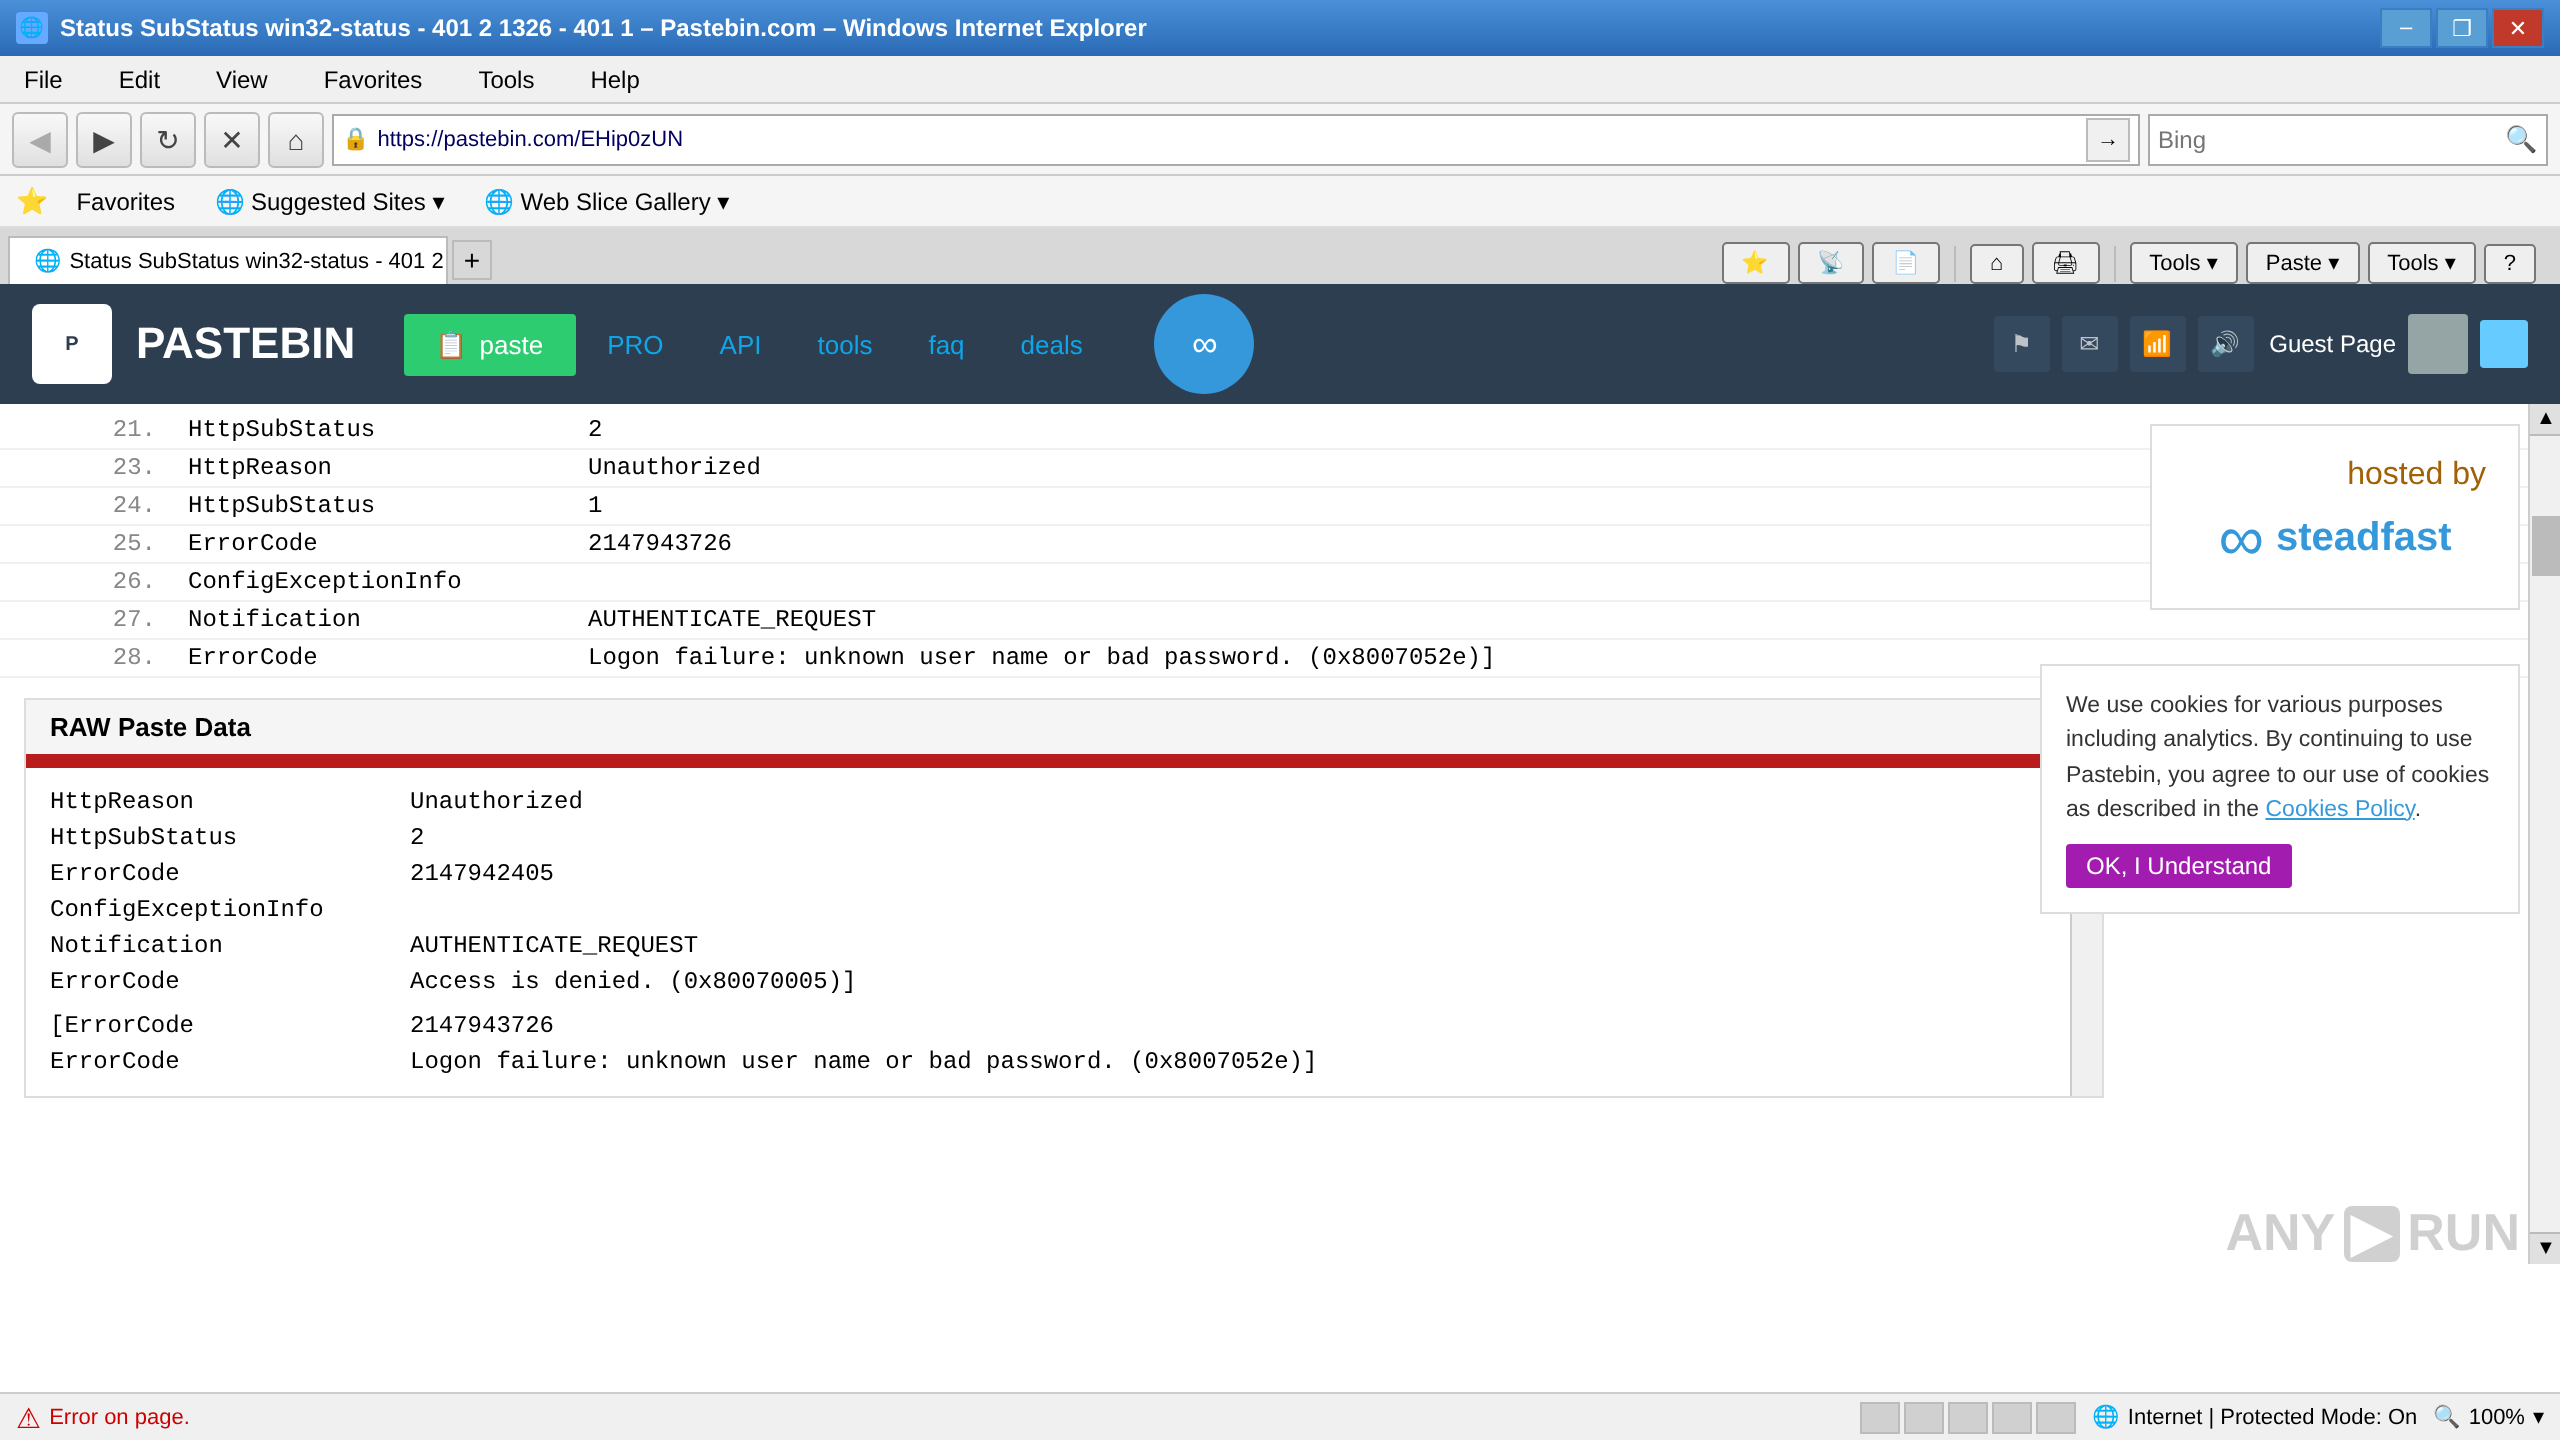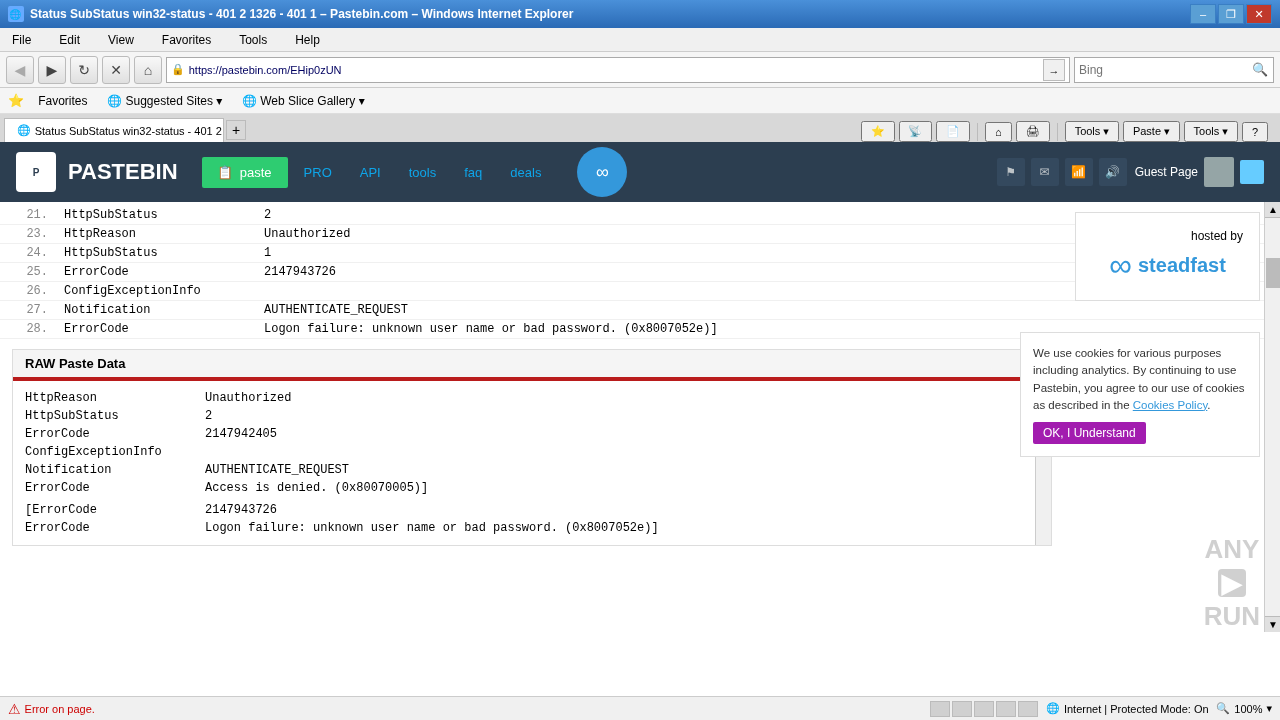--- a/index.html
+++ b/index.html
@@ -176,20 +176,21 @@
       border-bottom: 1px solid #f0f0f0;
       padding: 2px 0;
     }
     .line-num {
       width: 64px;
       color: #888;
       text-align: right;
       padding-right: 16px;
       flex-shrink: 0;
       padding-left: 8px;
+      margin-left: 30px;
     }
     .line-key {
       color: #000;
       width: 200px;
       flex-shrink: 0;
     }
     .line-val { color: #000; }
 
     
     .raw-section {
@@ -198,21 +199,21 @@
       font-family: 'Courier New', monospace;
       font-size: 12px;
       background: #fff;
     }
     .raw-header {
       background: #f5f5f5;
       padding: 6px 12px;
       font-family: Arial, sans-serif;
       font-size: 13px;
       font-weight: bold;
-      border-bottom: 4px solid #b91c1c;
+      border-bottom: 7px solid #b91c1c;
     }
     .raw-body { padding: 8px 12px; position: relative; }
     .raw-row { display: flex; padding: 2px 0; }
     .raw-key { width: 180px; flex-shrink: 0; color: #000; }
     .raw-val { color: #000; }
     .scrollbar-area {
       position: absolute;
       right: 0; top: 0; bottom: 0;
       width: 16px;
       background: #f0f0f0;
@@ -254,21 +255,20 @@
     .anyrun {
       position: absolute;
       right: 12px;
       bottom: 50px;
       color: rgba(100,100,100,0.4);
       font-size: 22px;
       font-weight: bold;
       display: flex;
       align-items: center;
       gap: 6px;
-      flex-direction: column;
     }
 
     
     .status-bar {
       position: absolute;
       bottom: 0;
       left: 0;
       right: 0;
       height: 24px;
       background: #f0f0f0;
@@ -496,21 +496,21 @@
         <span class="raw-val">Logon failure: unknown user name or bad password. (0x8007052e)]</span>
       </div>
 
       <div class="scrollbar-area">
         <div class="scrollbar-thumb"></div>
       </div>
     </div>
   </div>
 
   <div class="steadfast-ad" style="position:absolute; right: 20px; top: 10px; width: 185px; border: 1px solid #ddd; padding: 16px; text-align: center; background: #fff;">
-    <div style="font-size:12px; color:#000000; text-align:right; margin-bottom:4px;">hosted by</div>
+    <div style="font-size:16px; color:#a16207; text-align:right; margin-bottom:4px;">hosted by</div>
     <div style="display:flex;align-items:center;justify-content:center;gap:6px;">
       <span style="font-size:32px;color:#3498db;">∞</span>
       <span style="font-size:20px;font-weight:bold;color:#3498db;">steadfast</span>
     </div>
   </div>
 
   <div class="cookie-notice" style="position:absolute; right:20px; top:130px; width:240px; background:#fff; border:1px solid #ddd; padding:12px; font-size:11.5px; color:#333; line-height:1.5;">
     <span>We use cookies for various purposes including analytics. By continuing to use Pastebin, you agree to our use of cookies as described in the</span>
     <span class="cookie-link">Cookies Policy</span>.
     <br>

